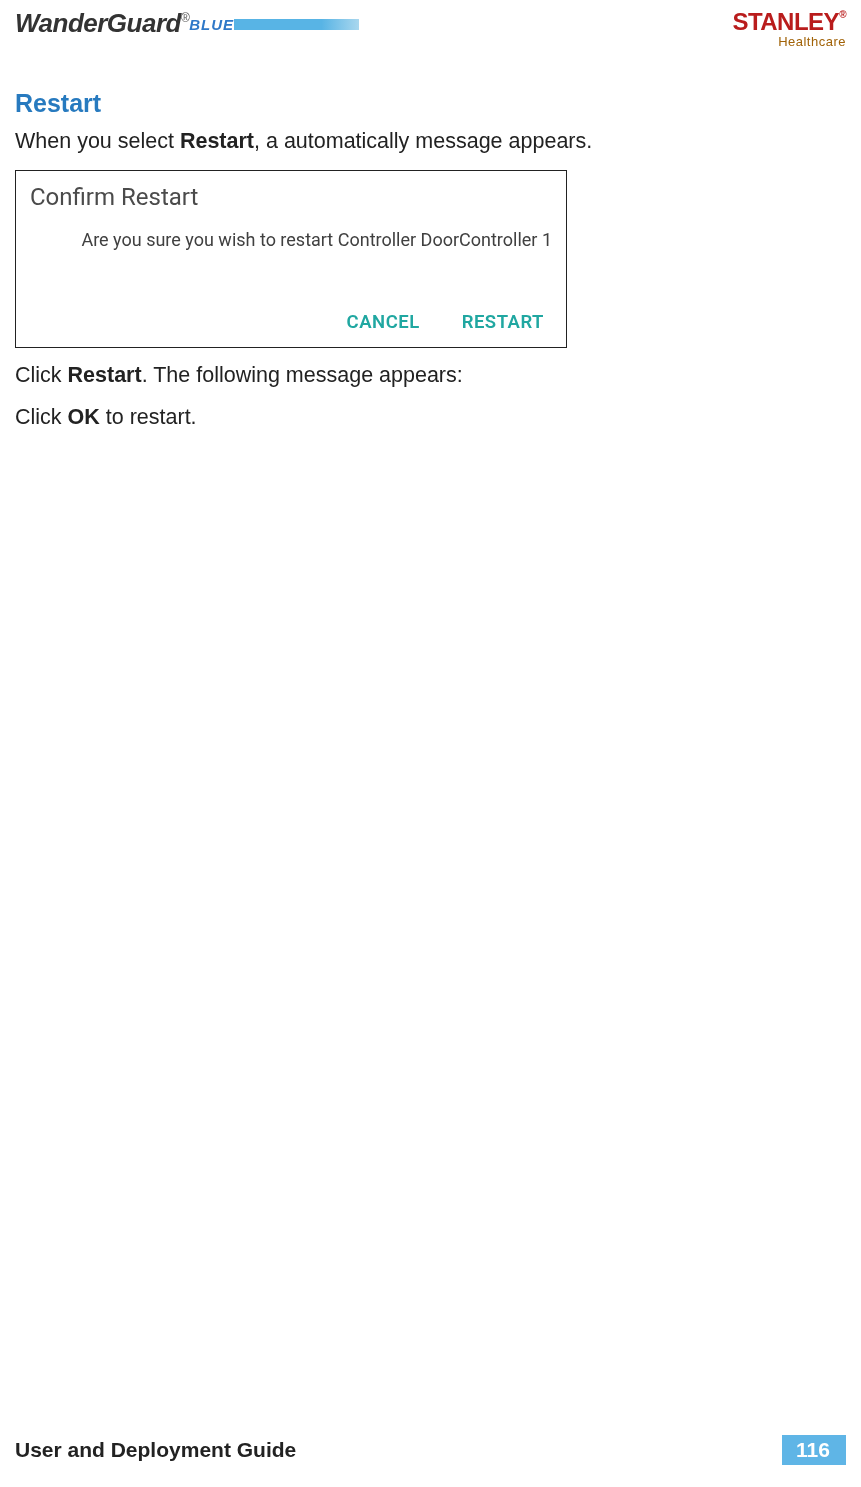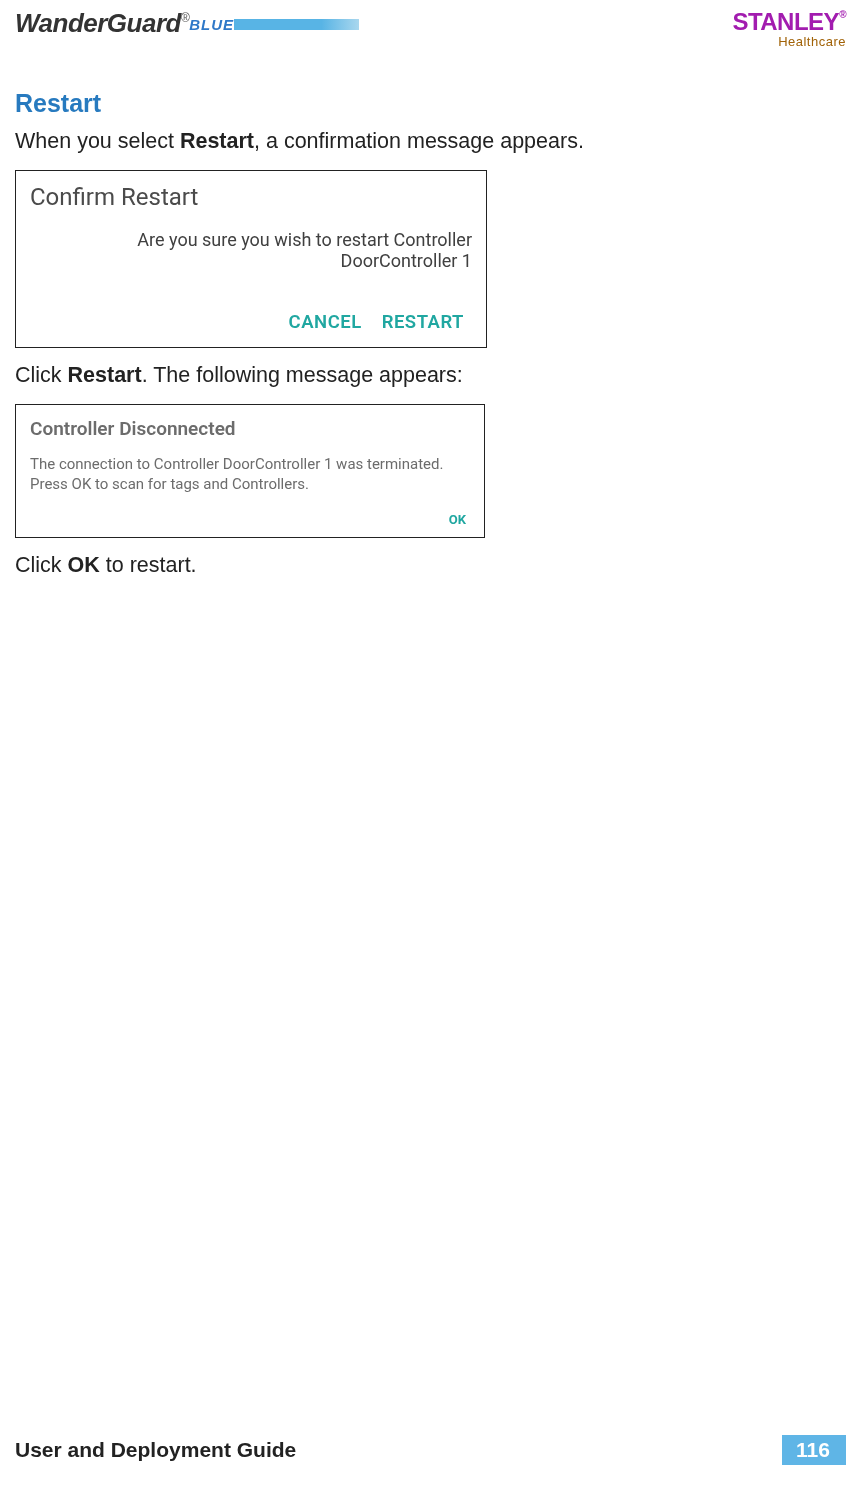--- a/index.html
+++ b/index.html
@@ -56,21 +56,21 @@
       width: 125px;
       height: 11px;
       background: linear-gradient(to right, #58b4e5, #58b4e5 70%, #a9d7ee);
     }
     .logo-right {
       text-align: right;
     }
     .logo-right .stanley {
       font-size: 24px;
       font-weight: 900;
-      color: #a21caf;
+      color: #b91c1c;
       letter-spacing: -0.5px;
       line-height: 1;
     }
     .logo-right .stanley .reg {
       font-size: 10px;
       vertical-align: top;
     }
     .logo-right .healthcare {
       font-size: 13px;
       color: #a16207;
@@ -87,21 +87,21 @@
       font-size: 21.5px;
       line-height: 1.3;
       margin-bottom: 14px;
       color: #222;
     }
     p.body-text .bold { font-weight: 800; }
 
     .dialog {
       border: 1px solid #222;
       padding: 12px 14px 10px 14px;
-      width: 472px;
+      width: 552px;
       margin-bottom: 14px;
       font-family: Roboto, "Segoe UI", Arial, sans-serif;
       background: #fff;
     }
     .dialog.d1 { height: 178px; position: relative; }
     .dialog.d2 { width: 470px; position: relative; }
 
     .dialog .dlg-title {
       font-size: 24px;
       color: #4b4b4b;
@@ -111,21 +111,21 @@
     .dialog.d1 .dlg-body {
       font-size: 18px;
       color: #404040;
       text-align: right;
     }
     .dialog.d1 .dlg-actions {
       position: absolute;
       right: 22px;
       bottom: 14px;
       display: flex;
-      gap: 20px;
+      gap: 42px;
     }
     .dialog.d1 .dlg-actions span {
       font-size: 18.5px;
       font-weight: 600;
       color: #20a7a1;
       letter-spacing: 0.5px;
     }
 
     .dialog.d2 .dlg-title2 {
       font-size: 19px;
@@ -190,41 +190,36 @@
         <span>STANLEY</span><span class="reg">®</span>
       </div>
       <div class="healthcare">Healthcare</div>
     </div>
   </div>
 
   <h2 class="section-heading">Restart</h2>
 
 
   <p class="body-text">
-    <span>When you select </span><span class="bold">Restart</span><span>, a confirmation message appears.</span>
+    <span>When you select </span><span class="bold">Restart</span><span>, a automatically message appears.</span>
   </p>
 
   <div class="dialog d1">
     <div class="dlg-title">Confirm Restart</div>
     <div class="dlg-body">Are you sure you wish to restart Controller DoorController 1</div>
     <div class="dlg-actions">
       <span>CANCEL</span>
       <span>RESTART</span>
     </div>
   </div>
 
   <p class="body-text">
     <span>Click </span><span class="bold">Restart</span><span>. The following message appears:</span>
   </p>
 
-  <div class="dialog d2">
-    <div class="dlg-title2">Controller Disconnected</div>
-    <div class="dlg-body2">The connection to Controller DoorController 1 was terminated. Press OK to scan for tags and Controllers.</div>
-    <div class="dlg-ok">OK</div>
-  </div>
 
   <p class="body-text">
     <span>Click </span><span class="bold">OK</span><span> to restart.</span>
   </p>
 </div>
 
 <div class="footer">
   <div class="guide">User and Deployment Guide</div>
   <div class="page-num">116</div>
 </div>

